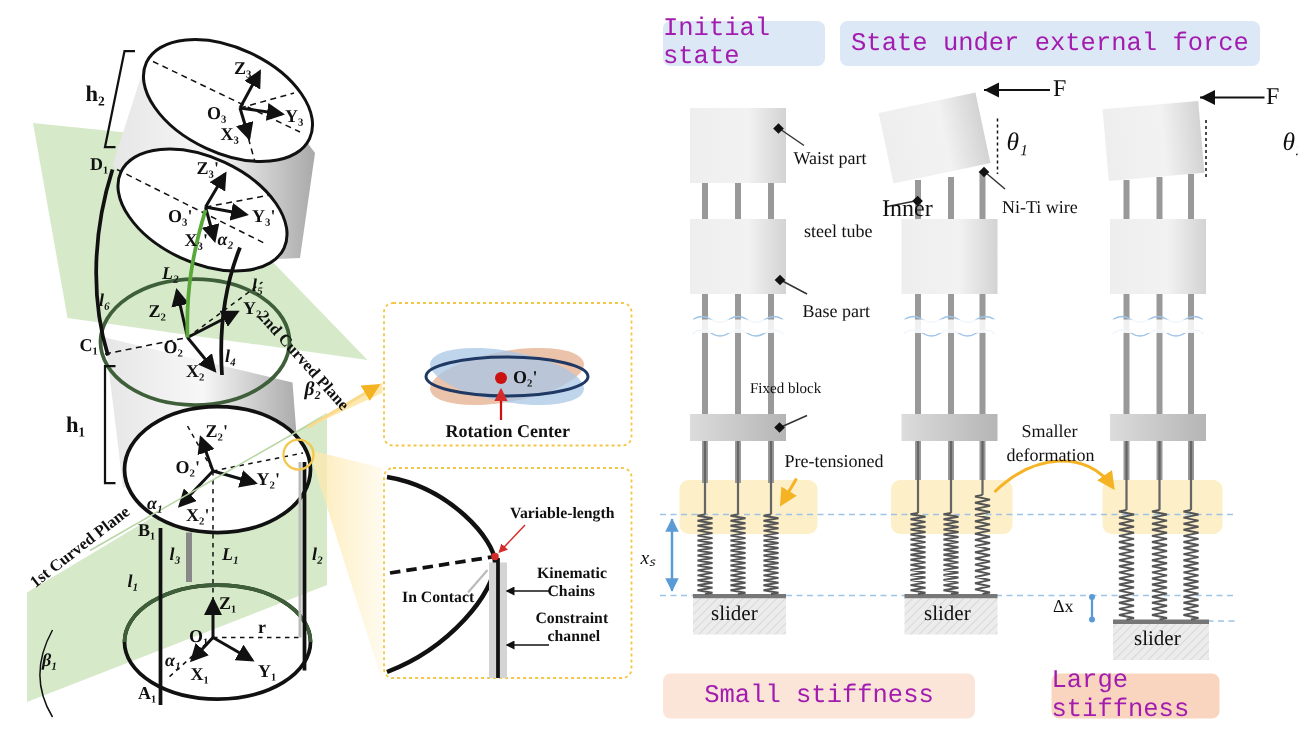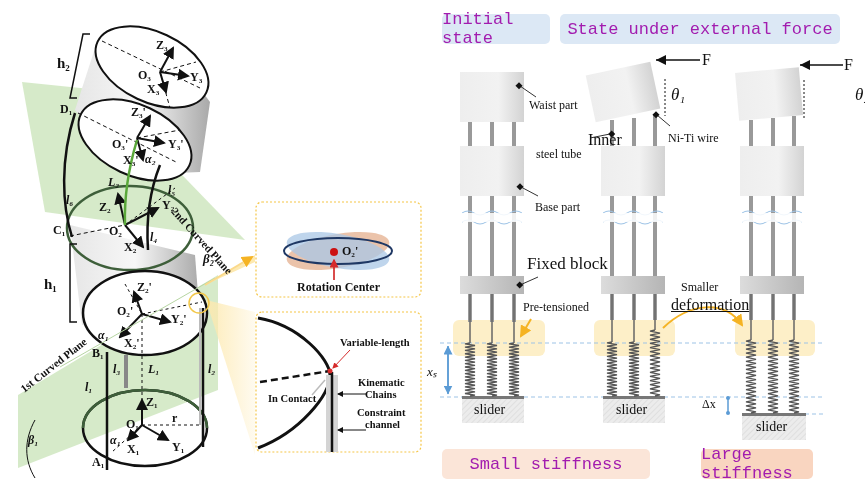--- a/index.html
+++ b/index.html
@@ -291,24 +291,24 @@
   <span class="lbl b" style="position:absolute;left:358px;top:377px;font-size:10.5px;">Kinematic</span>
   <span class="lbl b" style="position:absolute;left:365px;top:389px;font-size:10.5px;">Chains</span>
   <span class="lbl b" style="position:absolute;left:357px;top:407px;font-size:10.5px;">Constraint</span>
   <span class="lbl b" style="position:absolute;left:365px;top:419px;font-size:10.5px;">channel</span>
 
   <span class="lbl" style="position:absolute;left:529px;top:98px;font-size:12px;">Waist part</span>
   <span class="lbl" style="position:absolute;left:552px;top:131px;font-size:16px;margin-left:36px;">Inner</span>
   <span class="lbl" style="position:absolute;left:536px;top:147px;font-size:12px;">steel tube</span>
   <span class="lbl" style="position:absolute;left:668px;top:131px;font-size:12px;">Ni-Ti wire</span>
   <span class="lbl" style="position:absolute;left:535px;top:200px;font-size:12px;">Base part</span>
-  <span class="lbl" style="position:absolute;left:527px;top:254px;font-size:17px;font-family:Liberation Serif, serif;">Fixed block</span>
+  <span class="lbl" style="position:absolute;left:500px;top:254px;font-size:10px;font-family:Liberation Serif, serif;">Fixed block</span>
   <span class="lbl" style="position:absolute;left:523px;top:300px;font-size:12px;">Pre-tensioned</span>
   <span class="lbl" style="position:absolute;left:681px;top:280px;font-size:12px;">Smaller</span>
-  <span class="lbl" style="position:absolute;left:671px;top:296px;font-size:16px;text-decoration:underline;">deformation</span>
+  <span class="lbl" style="position:absolute;left:671px;top:296px;font-size:12px;">deformation</span>
   <span class="lbl it" style="position:absolute;left:427px;top:362px;font-size:13px;">xₛ</span>
   <span class="lbl" style="position:absolute;left:702px;top:397px;font-size:12px;">Δx</span>
   <span class="lbl" style="position:absolute;left:474px;top:402px;font-size:14px;">slider</span>
   <span class="lbl" style="position:absolute;left:616px;top:402px;font-size:14px;">slider</span>
   <span class="lbl" style="position:absolute;left:756px;top:419px;font-size:14px;">slider</span>
   <span class="lbl" style="position:absolute;left:702px;top:51px;font-size:16px;">F</span>
   <span class="lbl" style="position:absolute;left:844px;top:56px;font-size:16px;">F</span>
   <span class="lbl it" style="position:absolute;left:671px;top:85px;font-size:17px;">θ₁</span>
   <span class="lbl it" style="position:absolute;left:811px;top:85px;font-size:17px;margin-left:44px;">θ₂</span>
 </div>

